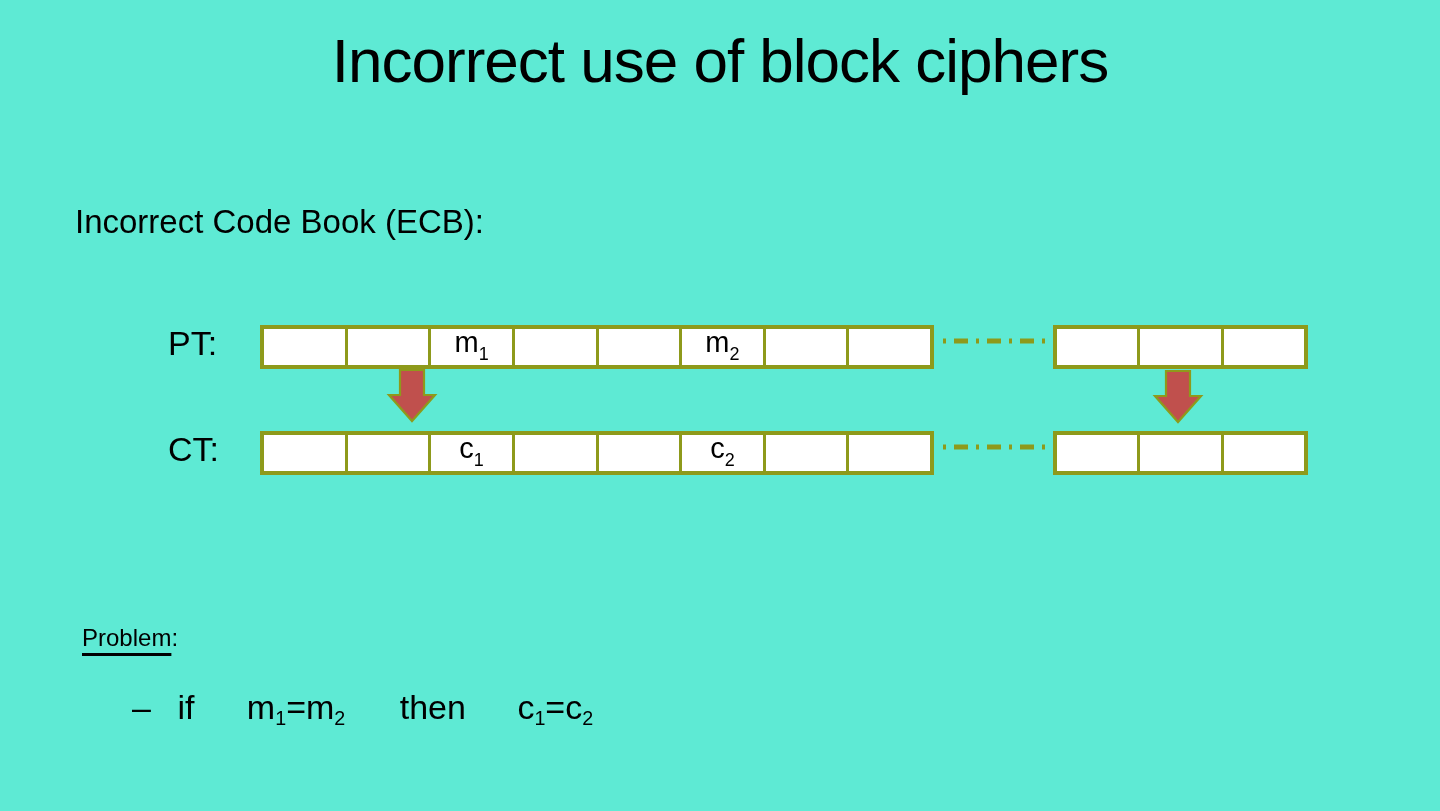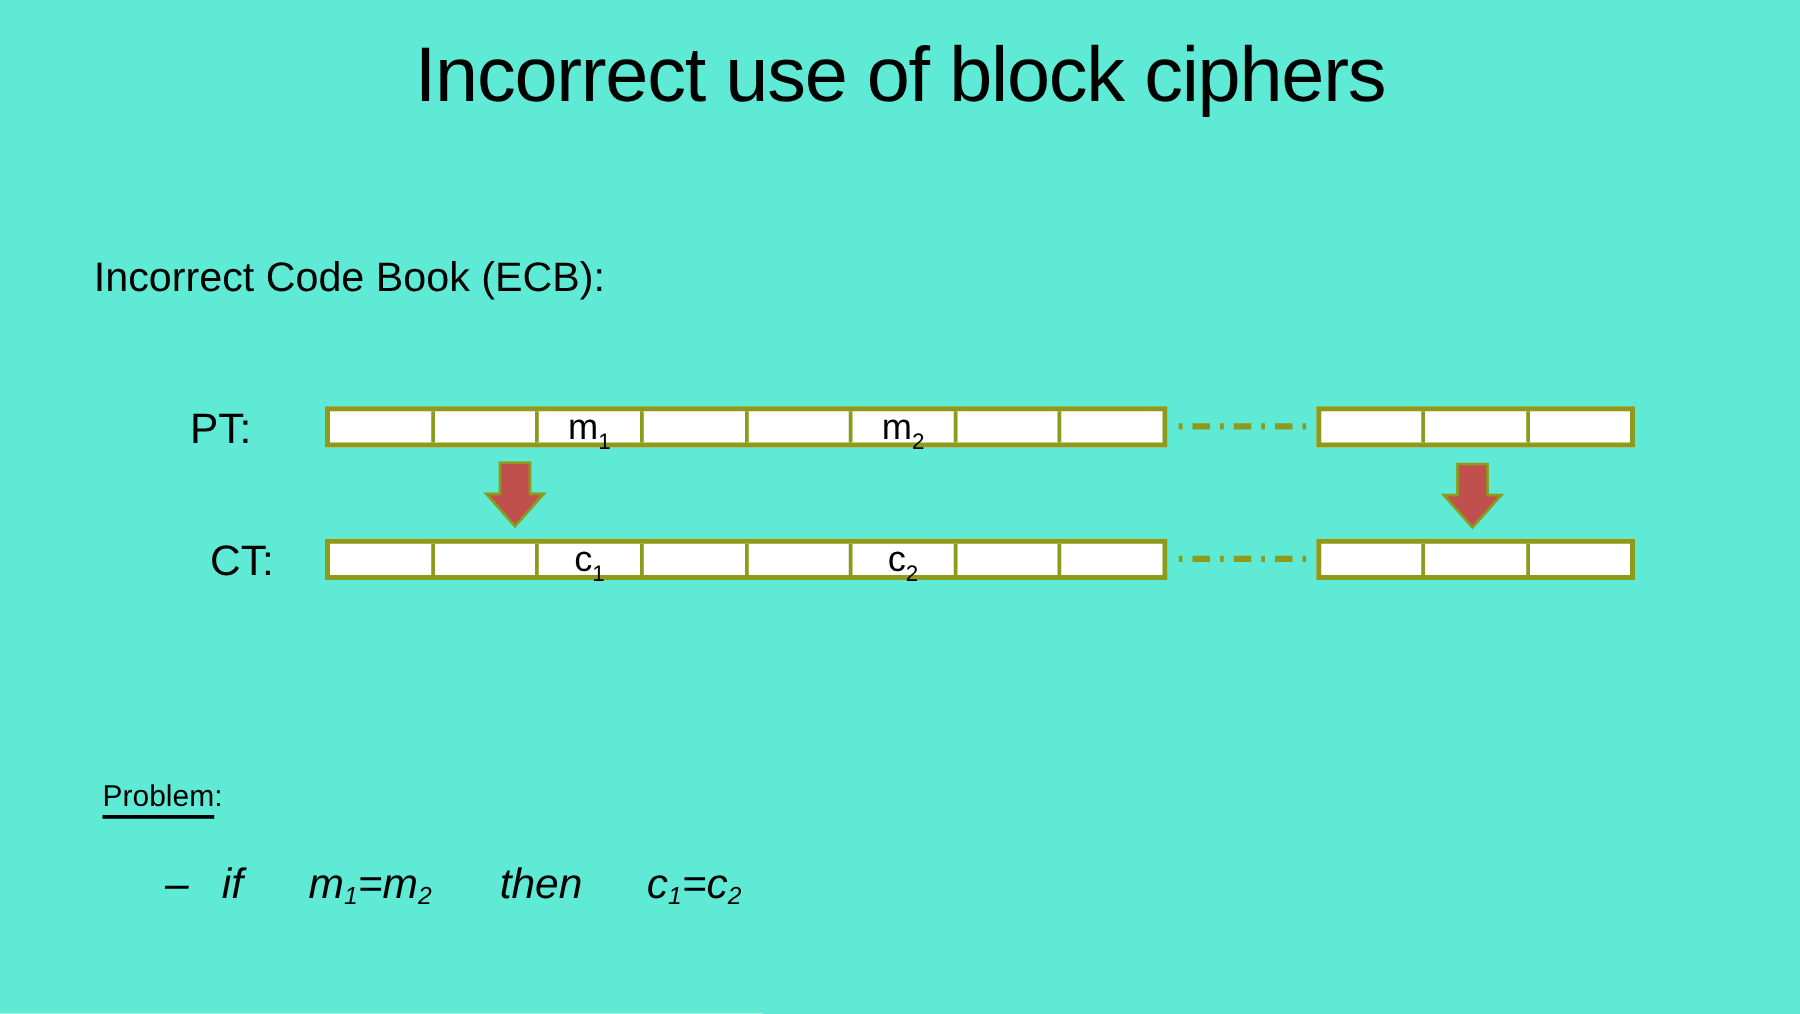--- a/index.html
+++ b/index.html
@@ -33,21 +33,21 @@
   }
   .row-label {
     position: absolute;
     font-size: 34px;
     color: #000000;
   }
   .blocks {
     position: absolute;
     box-sizing: border-box;
     border: 4px solid #8e9a1b;
-    height: 33px;
+    height: 44px;
     display: flex;
     background: #ffffff;
   }
   .blocks .cell {
     flex: 1 1 0;
     position: relative;
     border-right: 3px solid #8e9a1b;
   }
   .blocks .cell:last-child { border-right: none; }
   .cell-label {
@@ -77,21 +77,20 @@
     text-decoration: underline;
     text-decoration-thickness: 3px;
     text-underline-offset: 7px;
   }
   .bullet-line {
     position: absolute;
     left: 132px;
     top: 688px;
     font-size: 34px;
     white-space: nowrap;
-    font-style: italic;
   }
   .bullet-line .seg { display: inline-block; }
   .seg-if   { margin-left: 17px; }
   .seg-lhs  { margin-left: 43px; }
   .seg-then { margin-left: 45px; }
   .seg-rhs  { margin-left: 42px; }
   .bullet-line sub {
     font-size: 0.58em;
     line-height: 0;
     vertical-align: -0.28em;
@@ -99,21 +98,21 @@
 </style>
 </head>
 <body>
 
 <div class="slide">
 
   <div class="title">Incorrect use of block ciphers</div>
 
   <div class="subtitle">Incorrect Code Book (ECB):</div>
 
-  <div class="row-label" style="left:152px; top:324px;">PT:</div>
+  <div class="row-label" style="left:168px; top:324px;">PT:</div>
 
   <div class="blocks" style="left:260px; top:325px; width:674px;">
     <div class="cell"></div>
     <div class="cell"></div>
     <div class="cell">
       <span class="cell-label"><span>m</span><sub>1</sub></span>
     </div>
     <div class="cell"></div>
     <div class="cell"></div>
     <div class="cell">

